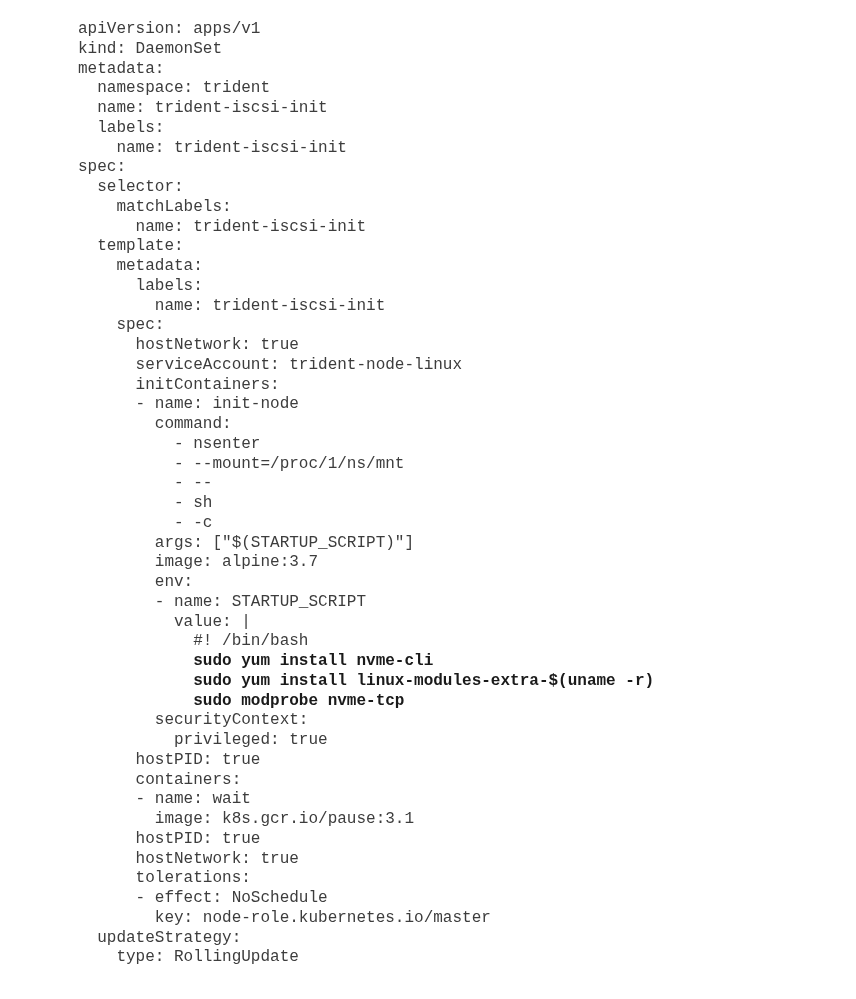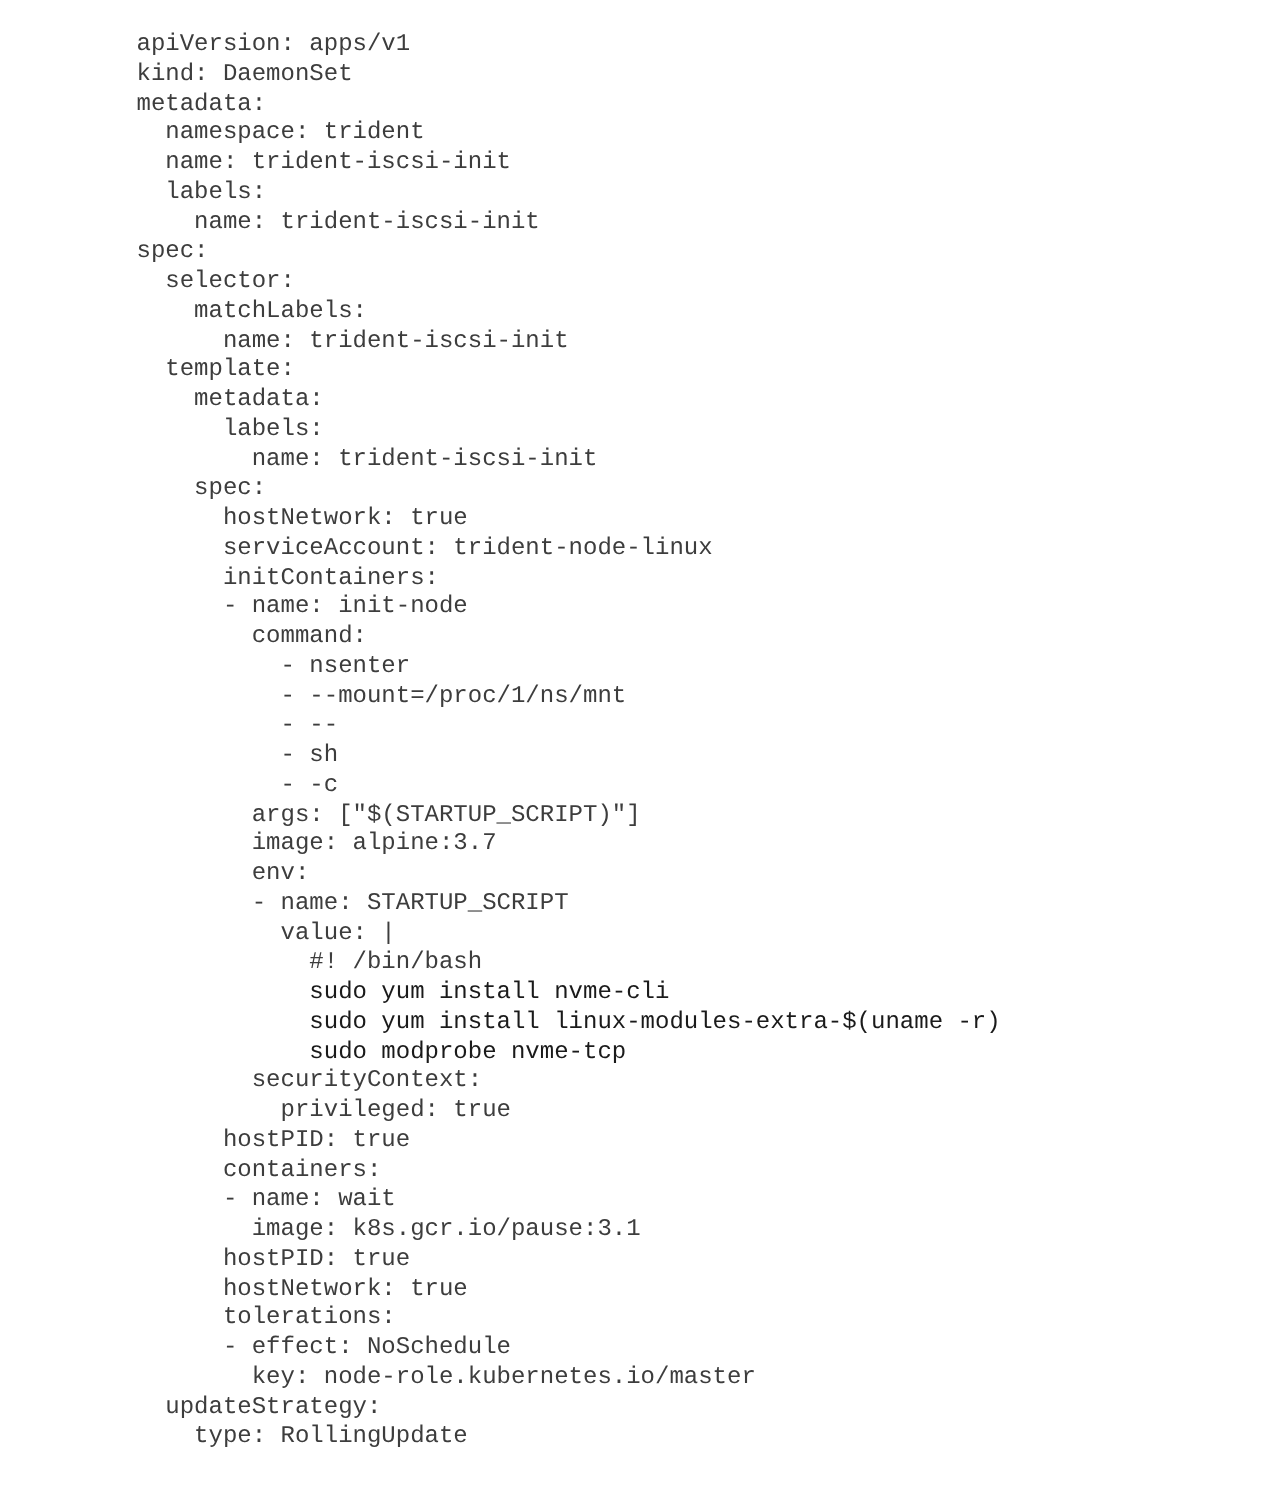--- a/index.html
+++ b/index.html
@@ -20,24 +20,23 @@
     left: 78px;
     font-family: "Liberation Mono", "DejaVu Sans Mono", monospace;
     font-size: 16px;
     line-height: 19.75px;
     white-space: pre;
     font-weight: 400;
   }
   .code-line {
     height: 19.75px;
     white-space: pre;
-    margin-left: 13px;
   }
   .code-line.bold {
-    font-weight: 400;
+    font-weight: 700;
   }
 </style>
 </head>
 <body>
 
 <div class="page">
   <div class="code-block" style="color: rgb(61, 61, 61);"><div class="code-line">apiVersion: apps/v1</div><div class="code-line">kind: DaemonSet</div><div class="code-line">metadata:</div><div class="code-line">  namespace: trident</div><div class="code-line">  name: trident-iscsi-init</div><div class="code-line">  labels:</div><div class="code-line">    name: trident-iscsi-init</div><div class="code-line">spec:</div><div class="code-line">  selector:</div><div class="code-line">    matchLabels:</div><div class="code-line">      name: trident-iscsi-init</div><div class="code-line">  template:</div><div class="code-line">    metadata:</div><div class="code-line">      labels:</div><div class="code-line">        name: trident-iscsi-init</div><div class="code-line">    spec:</div><div class="code-line">      hostNetwork: true</div><div class="code-line">      serviceAccount: trident-node-linux</div><div class="code-line">      initContainers:</div><div class="code-line">      - name: init-node</div><div class="code-line">        command:</div><div class="code-line">          - nsenter</div><div class="code-line">          - --mount=/proc/1/ns/mnt</div><div class="code-line">          - --</div><div class="code-line">          - sh</div><div class="code-line">          - -c</div><div class="code-line">        args: ["$(STARTUP_SCRIPT)"]</div><div class="code-line">        image: alpine:3.7</div><div class="code-line">        env:</div><div class="code-line">        - name: STARTUP_SCRIPT</div><div class="code-line">          value: |</div><div class="code-line">            #! /bin/bash</div><div class="code-line bold" style="color: rgb(26, 26, 26);">            sudo yum install nvme-cli</div><div class="code-line bold" style="color: rgb(26, 26, 26);">            sudo yum install linux-modules-extra-$(uname -r)</div><div class="code-line bold" style="color: rgb(26, 26, 26);">            sudo modprobe nvme-tcp</div><div class="code-line">        securityContext:</div><div class="code-line">          privileged: true</div><div class="code-line">      hostPID: true</div><div class="code-line">      containers:</div><div class="code-line">      - name: wait</div><div class="code-line">        image: k8s.gcr.io/pause:3.1</div><div class="code-line">      hostPID: true</div><div class="code-line">      hostNetwork: true</div><div class="code-line">      tolerations:</div><div class="code-line">      - effect: NoSchedule</div><div class="code-line">        key: node-role.kubernetes.io/master</div><div class="code-line">  updateStrategy:</div><div class="code-line">    type: RollingUpdate</div></div>
 </div>
 
 </body></html>

